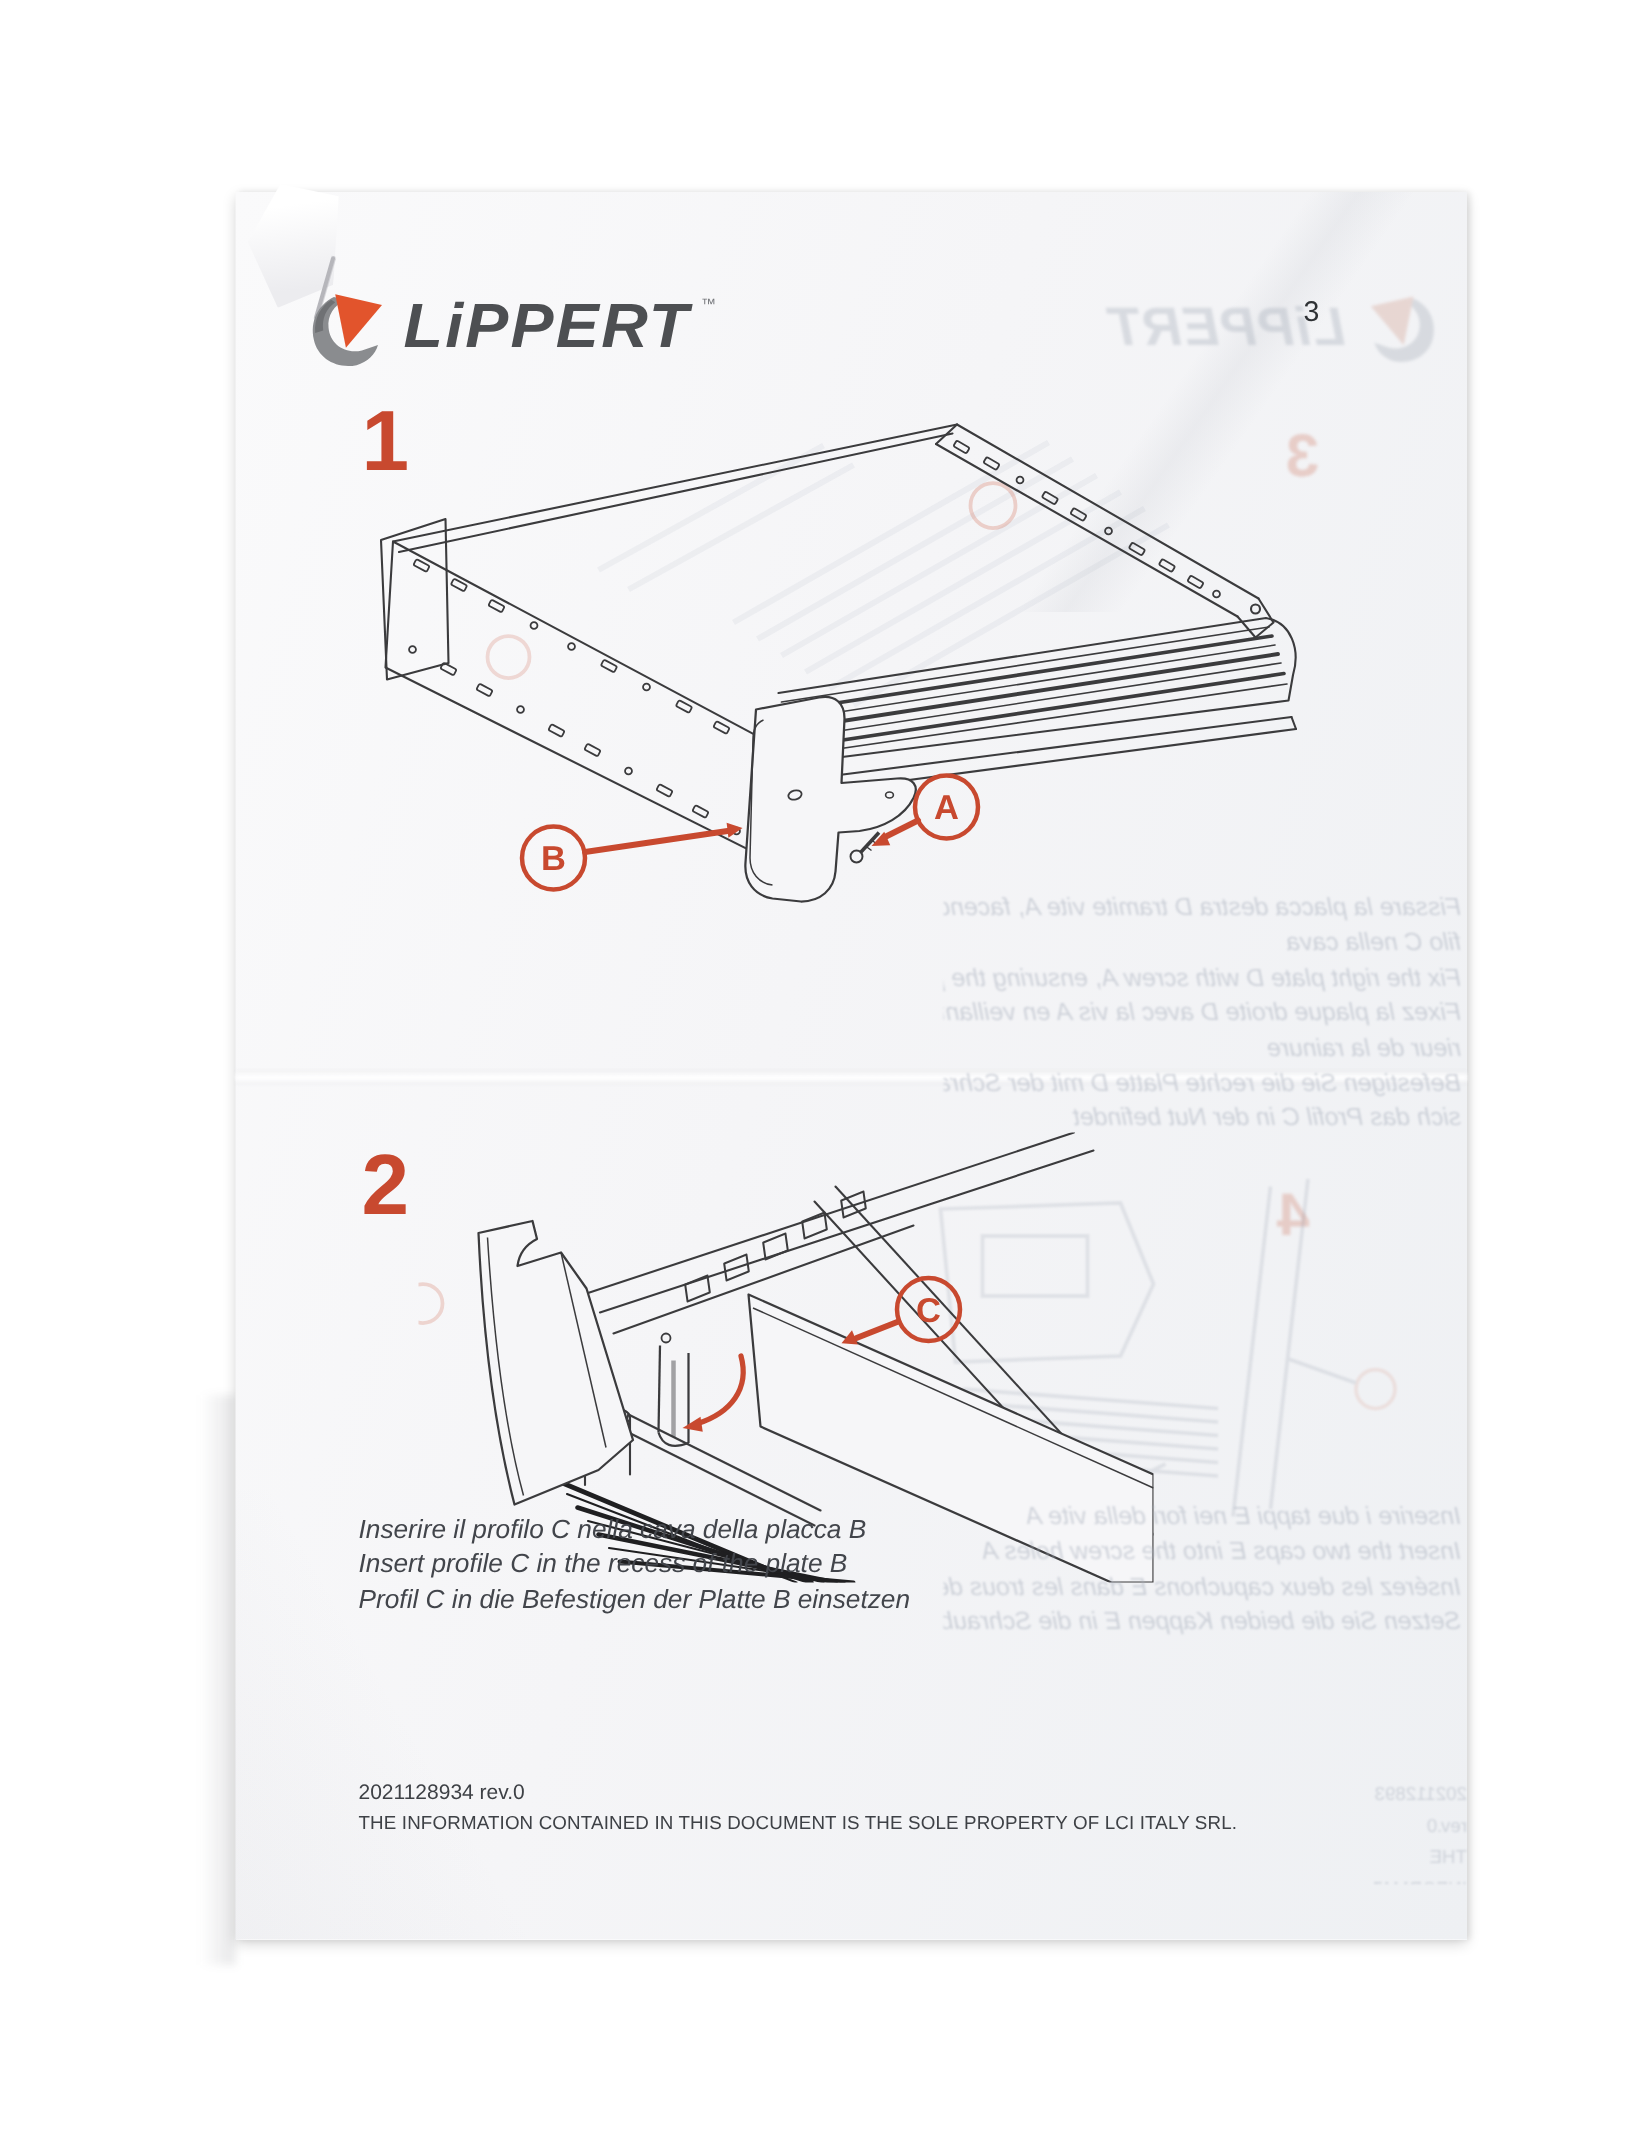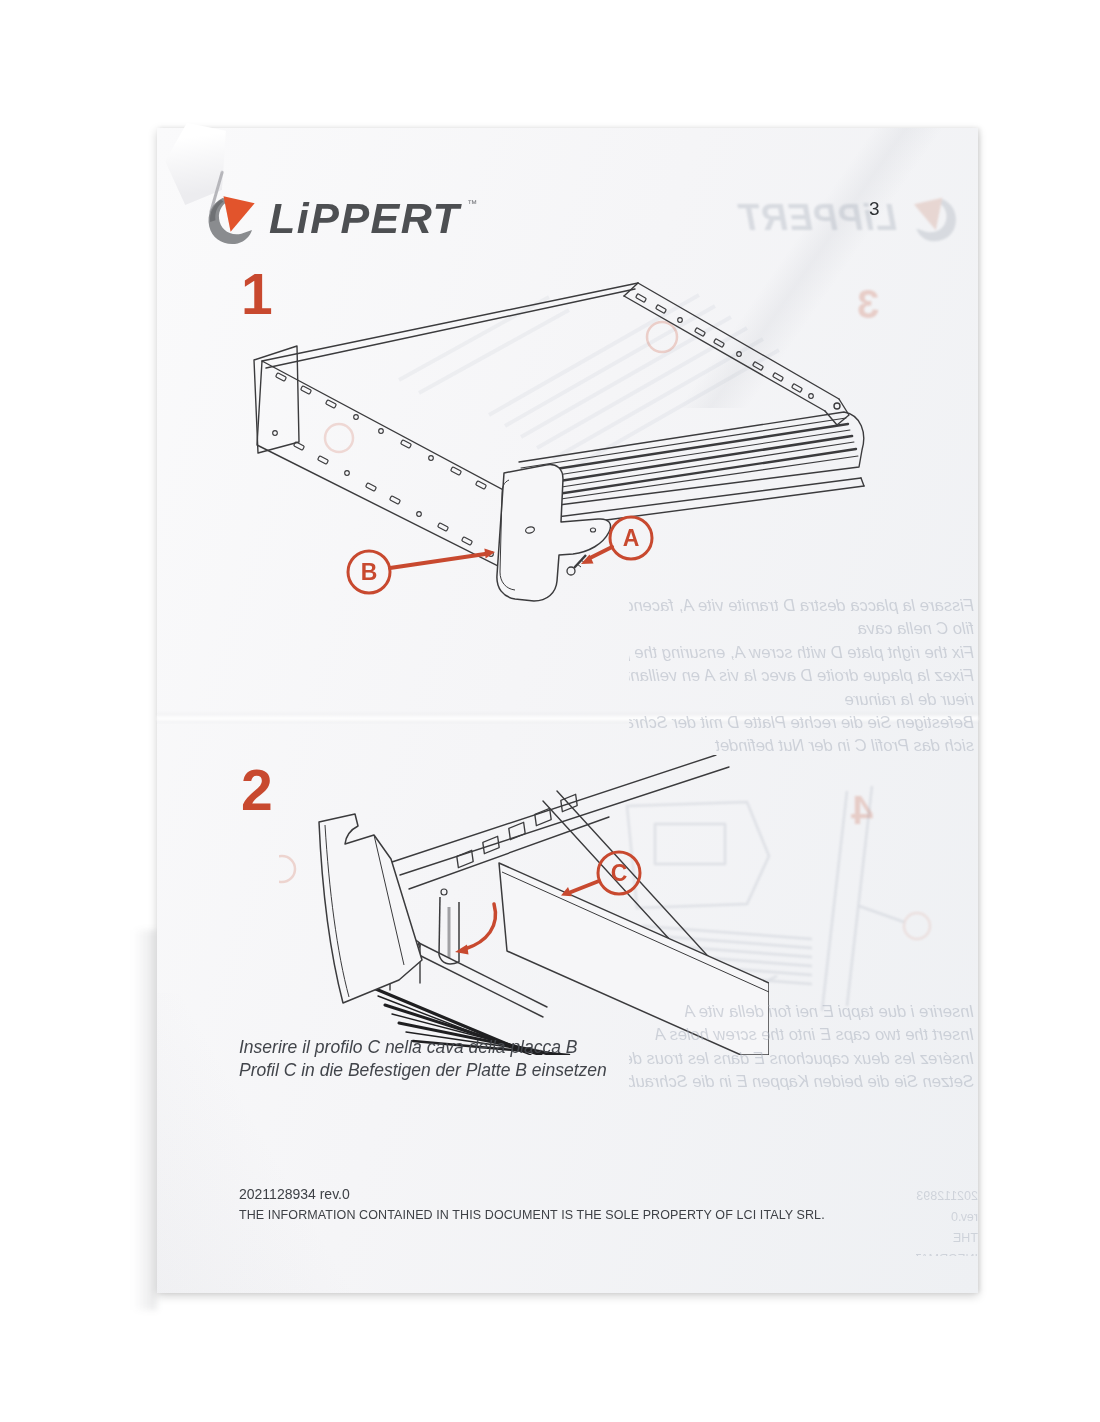--- a/index.html
+++ b/index.html
@@ -322,22 +322,23 @@
     </g>
 
     <g>
       <circle cx="340" cy="118" r="21" fill="none" stroke="#c8492f" stroke-width="3"></circle>
       <text x="340" y="126" text-anchor="middle" font-size="23" font-weight="bold" fill="#c8492f">C</text>
       <line x1="320" y1="126" x2="292" y2="137" stroke="#c8492f" stroke-width="4" stroke-linecap="round"></line>
       <polygon points="282,140.5 289,131.9 292.9,141.3" fill="#c8492f"></polygon>
     </g>
   </svg>
 
-  <div class="instructions" style="top:908px;">
+  <div class="instructions" style="top:880px;">
     <div>Inserire il profilo C nella cava della placca B</div>
+    <div>Insert profile C in the recess of the plate B</div>
     <div>Profil C in die Befestigen der Platte B einsetzen</div>
   </div>
 
   <div class="ghost-text ghost" style="right:4px;top:872px;width:345px;height:98px;">
     <div>Inserire i due tappi E nei fori della vite A</div>
     <div>Insert the two caps E into the screw holes A</div>
     <div>Insérez les deux capuchons E dans les trous de vis A</div>
     <div>Setzen Sie die beiden Kappen E in die Schraubenlöcher A ein</div>
   </div>
 

